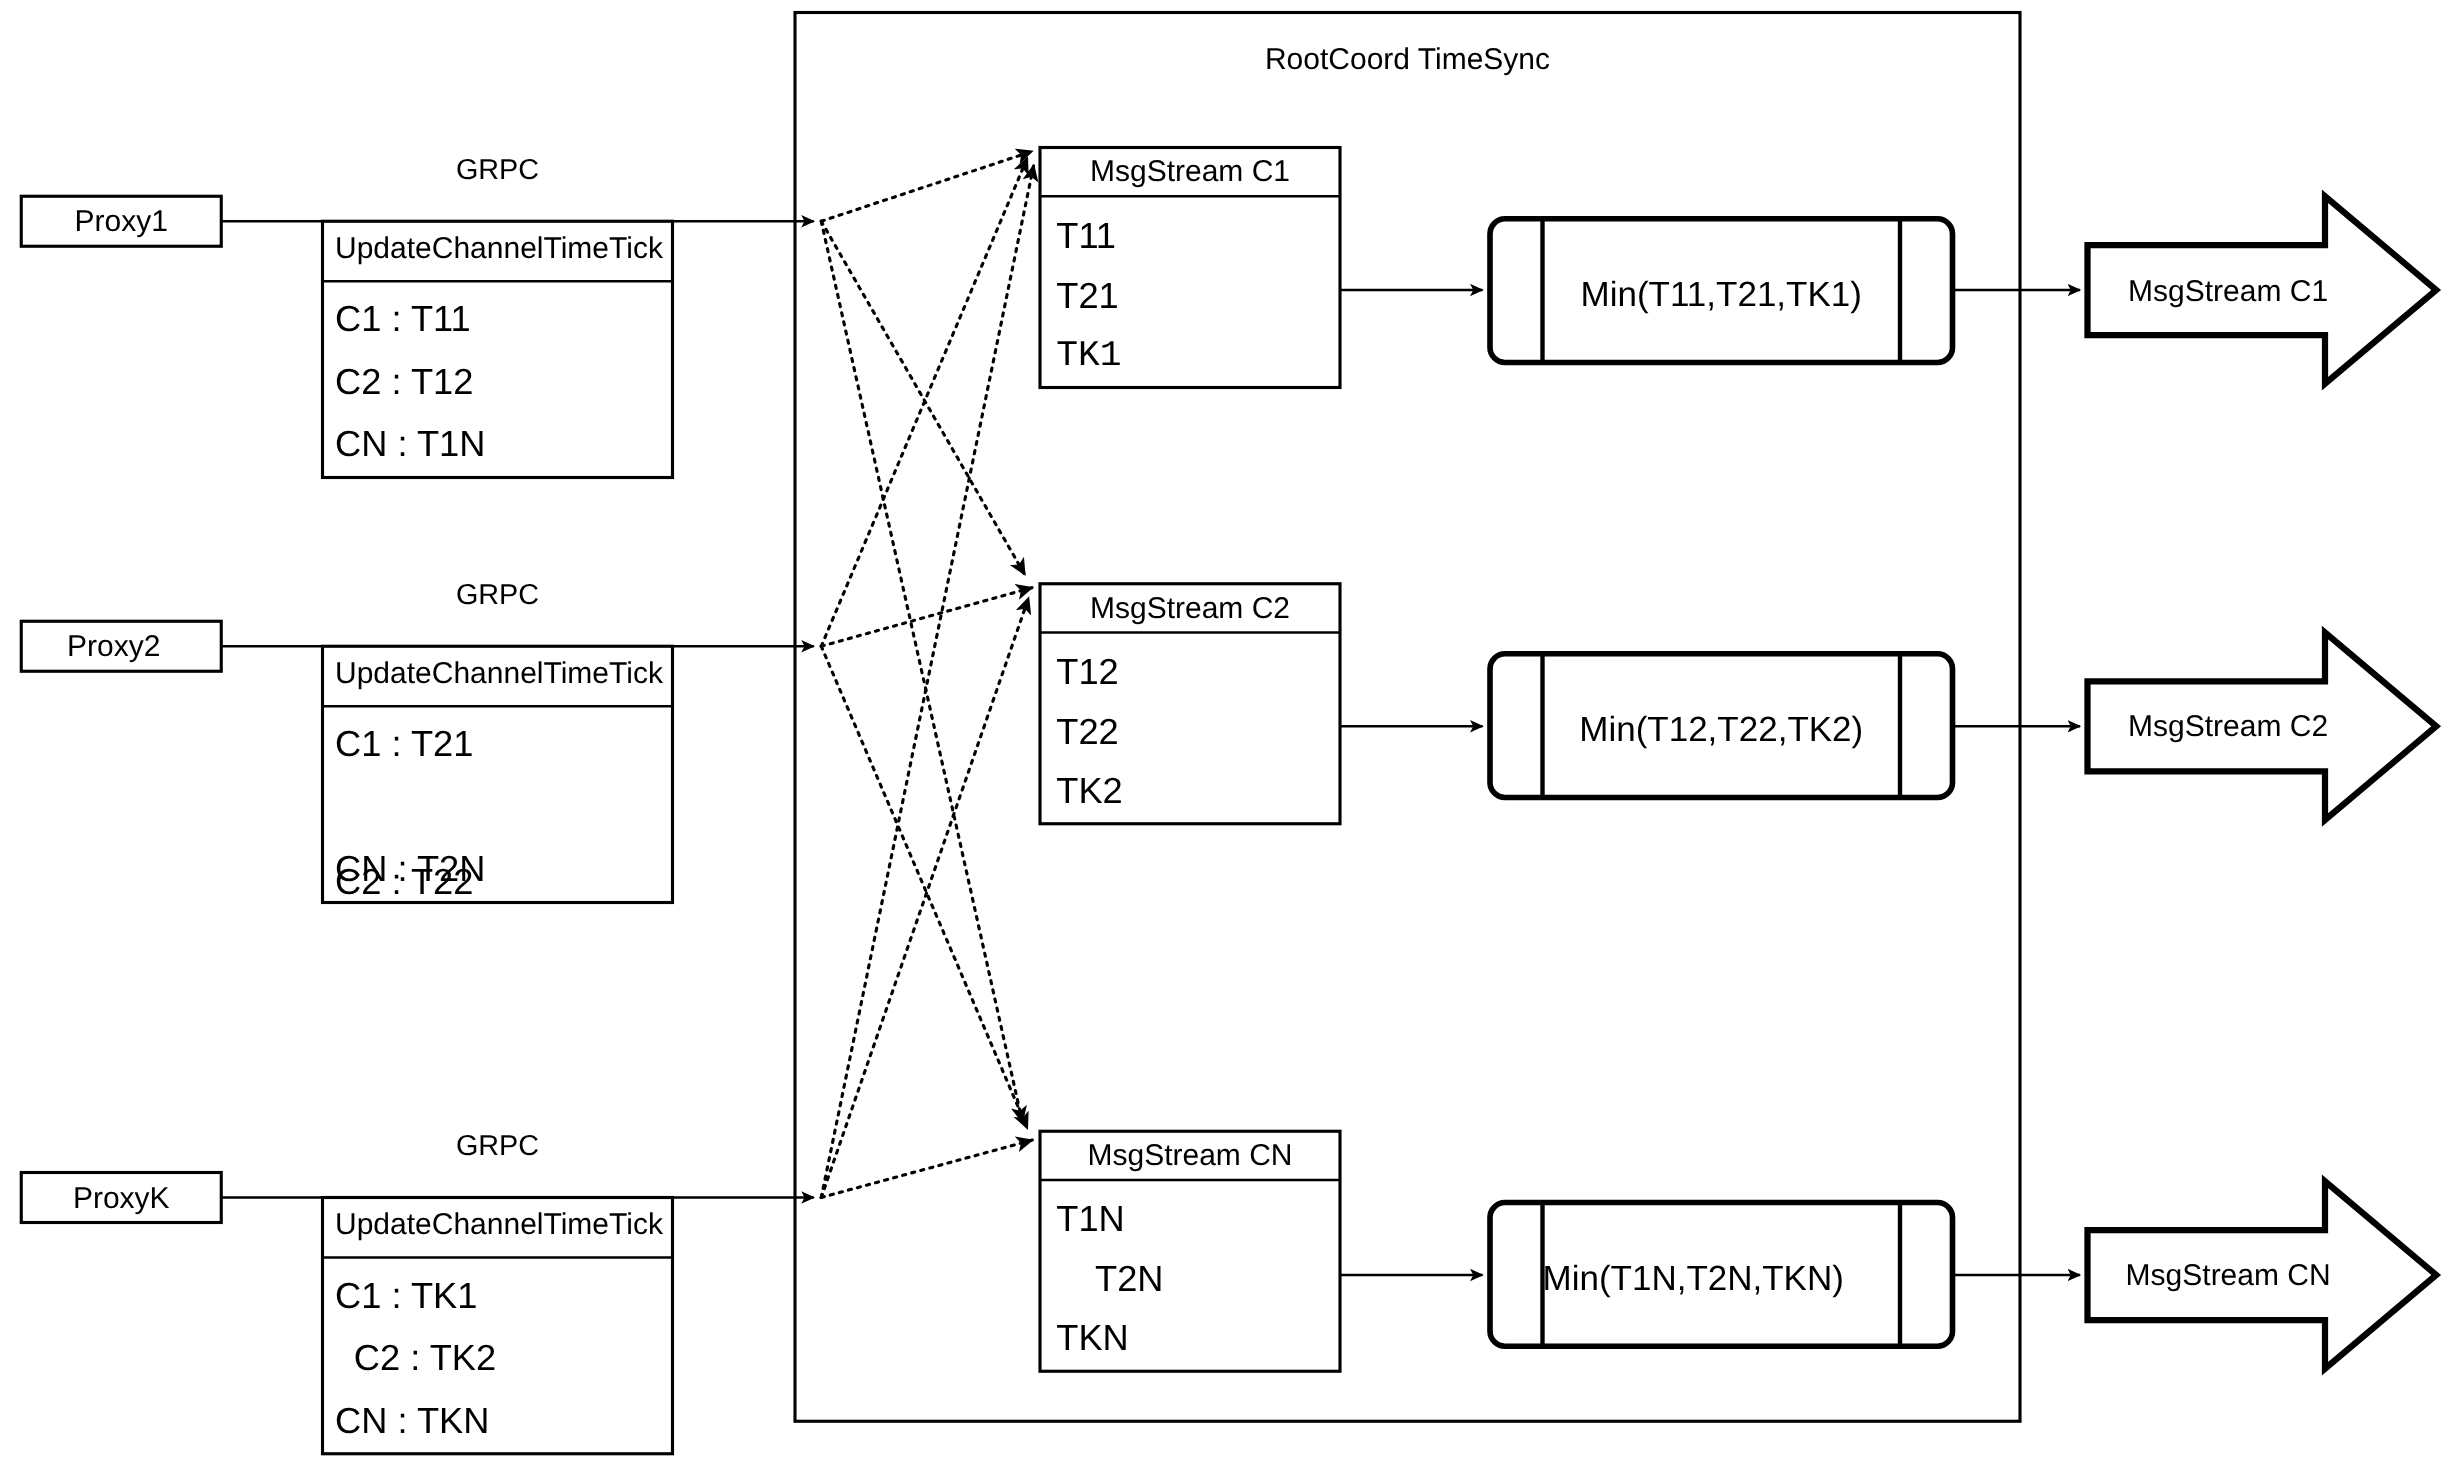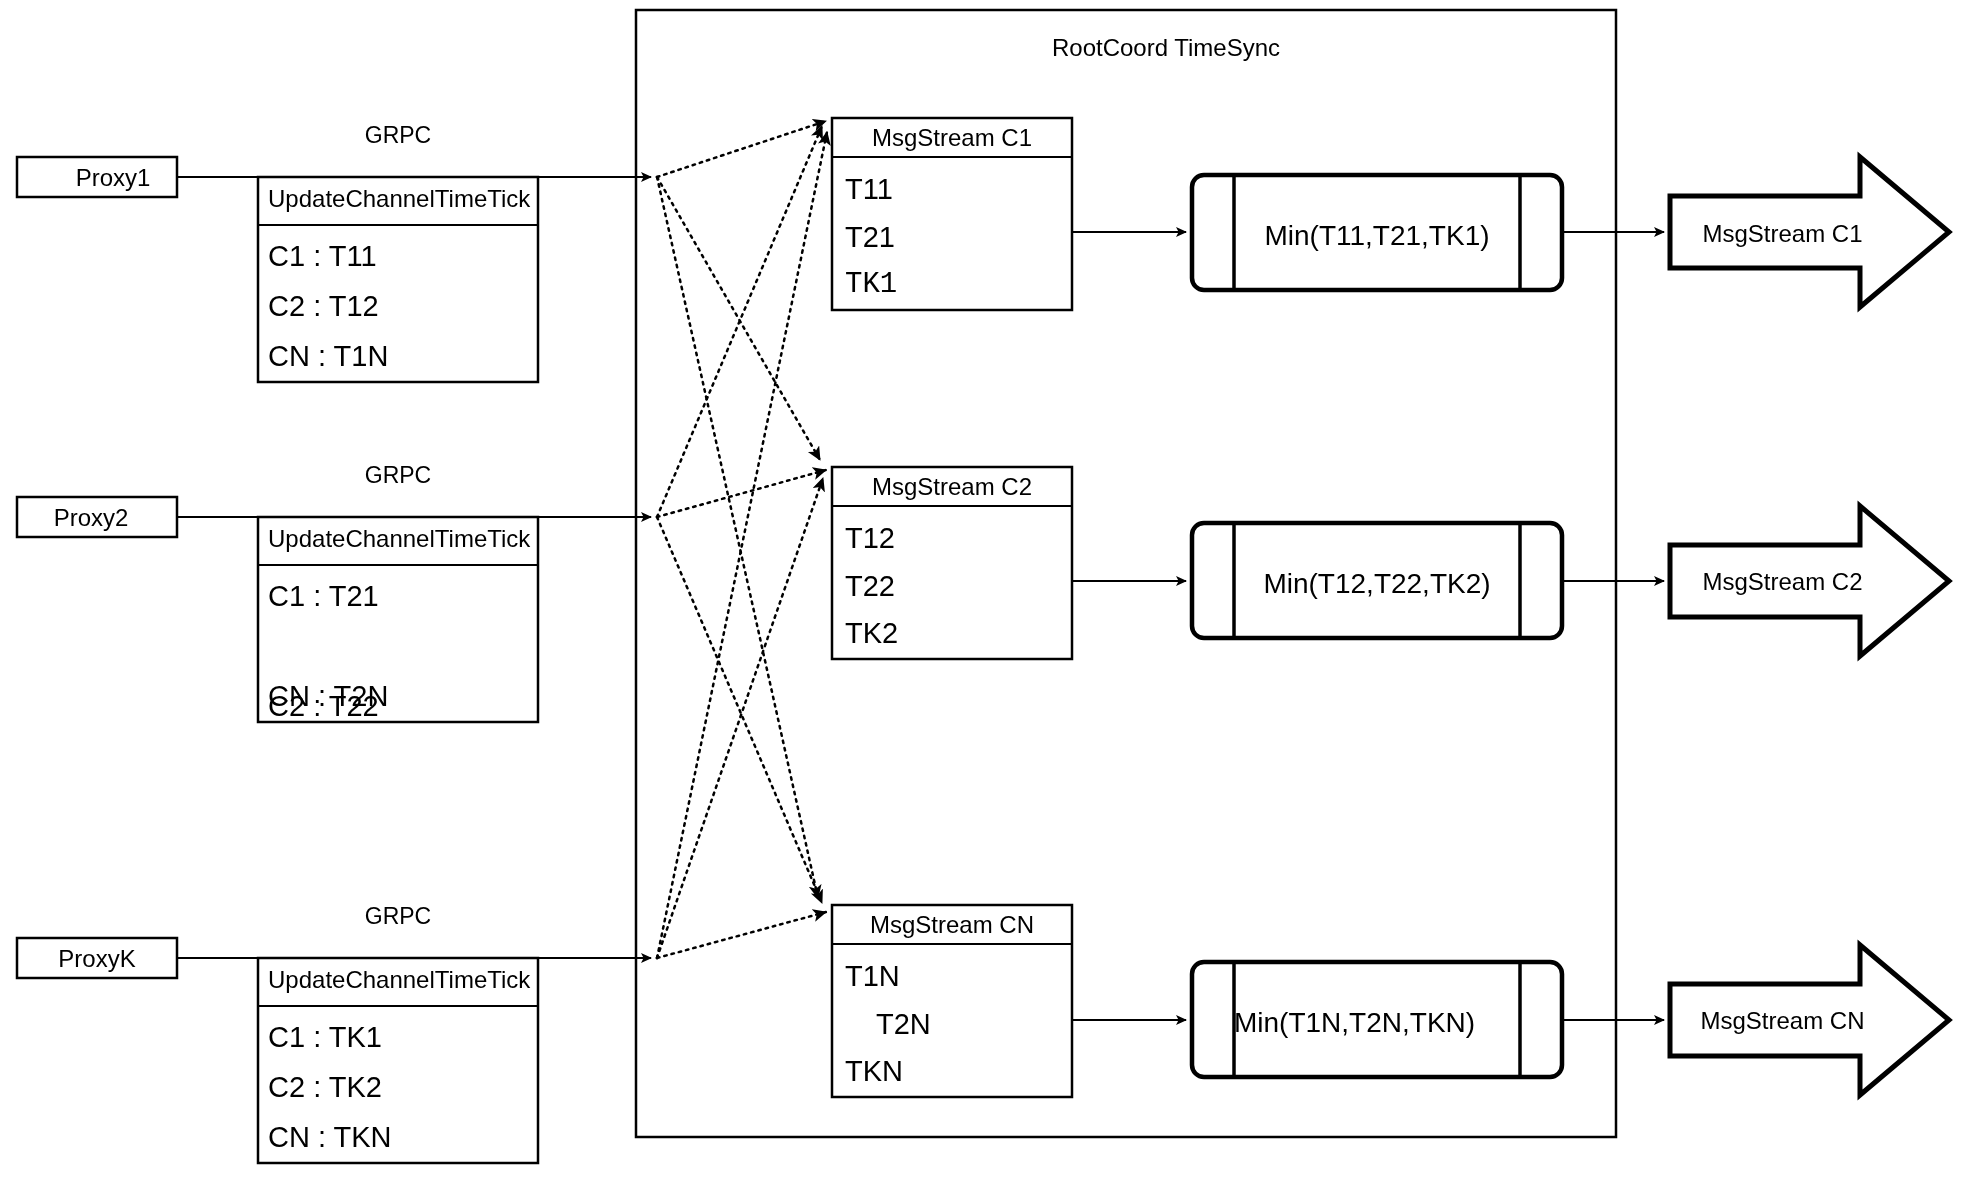--- a/index.html
+++ b/index.html
@@ -91,23 +91,23 @@
     <rect x="1192" y="962" width="370" height="115" rx="12" ry="12" fill="#fff" stroke="#000" stroke-width="4.5"></rect>
     <line x1="1234" y1="962" x2="1234" y2="1077" stroke="#000" stroke-width="3.5"></line>
     <line x1="1520" y1="962" x2="1520" y2="1077" stroke="#000" stroke-width="3.5"></line>
     <line x1="1562" y1="1020" x2="1664" y2="1020" stroke="#000" stroke-width="2" marker-end="url(#solidArrow)"></line>
 
     <polygon points="1670,196 1860,196 1860,157 1949,232 1860,307 1860,268 1670,268" fill="#fff" stroke="#000" stroke-width="5"></polygon>
     <polygon points="1670,545 1860,545 1860,506 1949,581 1860,656 1860,617 1670,617" fill="#fff" stroke="#000" stroke-width="5"></polygon>
     <polygon points="1670,984 1860,984 1860,945 1949,1020 1860,1095 1860,1056 1670,1056" fill="#fff" stroke="#000" stroke-width="5"></polygon>
   </svg>
 
-  <div class="txt ctr-title" style="left:636px; top:34px; width:980px; text-align:center;padding-left:40px;">RootCoord TimeSync</div>
+  <div class="txt ctr-title" style="left:636px; top:34px; width:980px; text-align:center;">RootCoord TimeSync</div>
 
-  <div class="txt box-title" style="left:17px; top:164px; width:160px; text-align:center;padding-left:16px;">Proxy1</div>
+  <div class="txt box-title" style="left:17px; top:164px; width:160px; text-align:center;">Proxy1</div>
   <div class="txt lbl-grpc" style="left:258px; top:122px; width:280px; text-align:center;">GRPC</div>
   <div class="txt box-title" style="left:268px; top:185px;">UpdateChannelTimeTick</div>
   <div class="txt cell" style="left:268px; top:240px;">C1 :  T11</div>
   <div class="txt cell" style="left:268px; top:290px;">C2 :  T12</div>
   <div class="txt cell" style="left:268px; top:340px;">CN : T1N</div>
 
   <div class="txt box-title" style="left:832px; top:124px; width:240px; text-align:center;">MsgStream C1</div>
   <div class="txt cell" style="left:845px; top:173px;">T11</div>
   <div class="txt cell" style="left:845px; top:221px;">T21</div>
   <div class="txt cell" style="left:845px; top:268px;font-family:Liberation Mono, monospace;">TK1</div>
@@ -127,21 +127,21 @@
   <div class="txt cell" style="left:845px; top:570px;">T22</div>
   <div class="txt cell" style="left:845px; top:617px;">TK2</div>
 
   <div class="txt min-label" style="left:1234px; top:568px; width:286px; text-align:center;">Min(T12,T22,TK2)</div>
   <div class="txt arrow-label" style="left:1670px; top:568px; width:225px; text-align:center;">MsgStream C2</div>
 
   <div class="txt box-title" style="left:17px; top:945px; width:160px; text-align:center;">ProxyK</div>
   <div class="txt lbl-grpc" style="left:258px; top:903px; width:280px; text-align:center;">GRPC</div>
   <div class="txt box-title" style="left:268px; top:966px;">UpdateChannelTimeTick</div>
   <div class="txt cell" style="left:268px; top:1021px;">C1 :  TK1</div>
-  <div class="txt cell" style="left:268px; top:1071px;">C2 :  TK2</div>
+  <div class="txt cell" style="left:283px; top:1071px;">C2 :  TK2</div>
   <div class="txt cell" style="left:268px; top:1121px;">CN : TKN</div>
 
   <div class="txt box-title" style="left:832px; top:911px; width:240px; text-align:center;">MsgStream CN</div>
   <div class="txt cell" style="left:845px; top:960px;">T1N</div>
   <div class="txt cell" style="left:851px; top:1008px;margin-left:25px;">T2N</div>
   <div class="txt cell" style="left:845px; top:1055px;">TKN</div>
 
   <div class="txt min-label" style="left:1234px; top:1007px; width:286px; text-align:left;">Min(T1N,T2N,TKN)</div>
   <div class="txt arrow-label" style="left:1670px; top:1007px; width:225px; text-align:center;">MsgStream CN</div>
 

